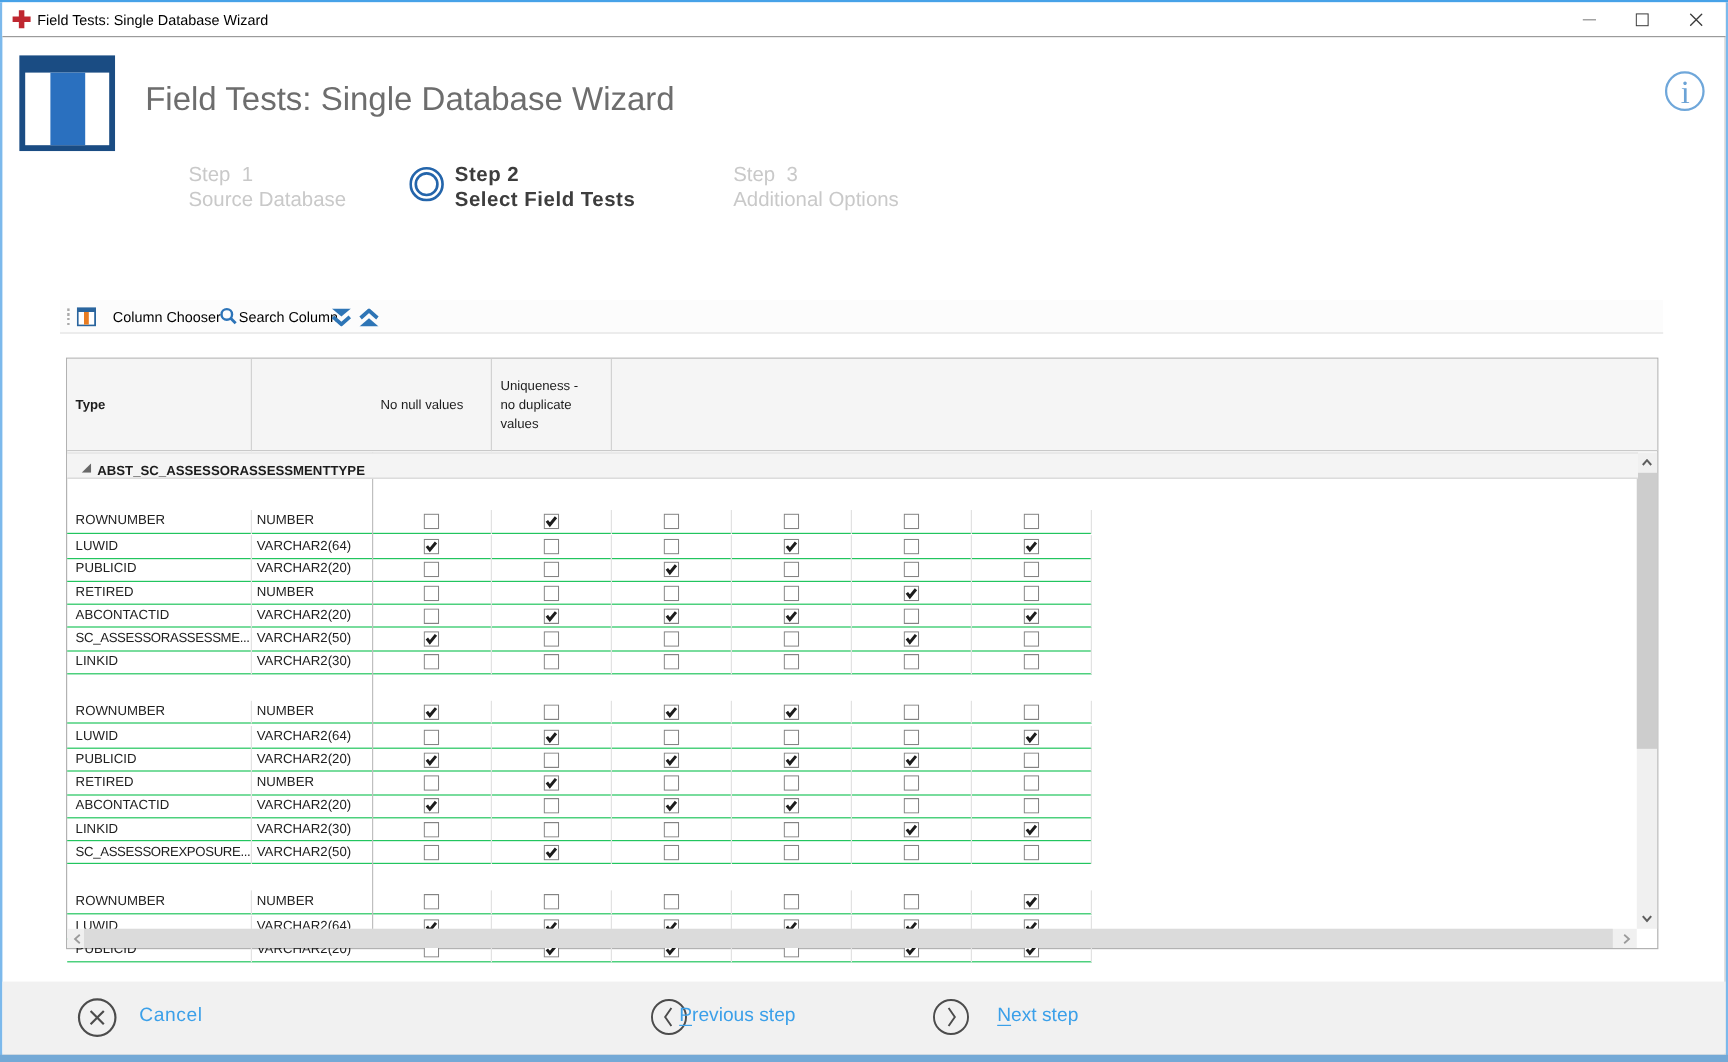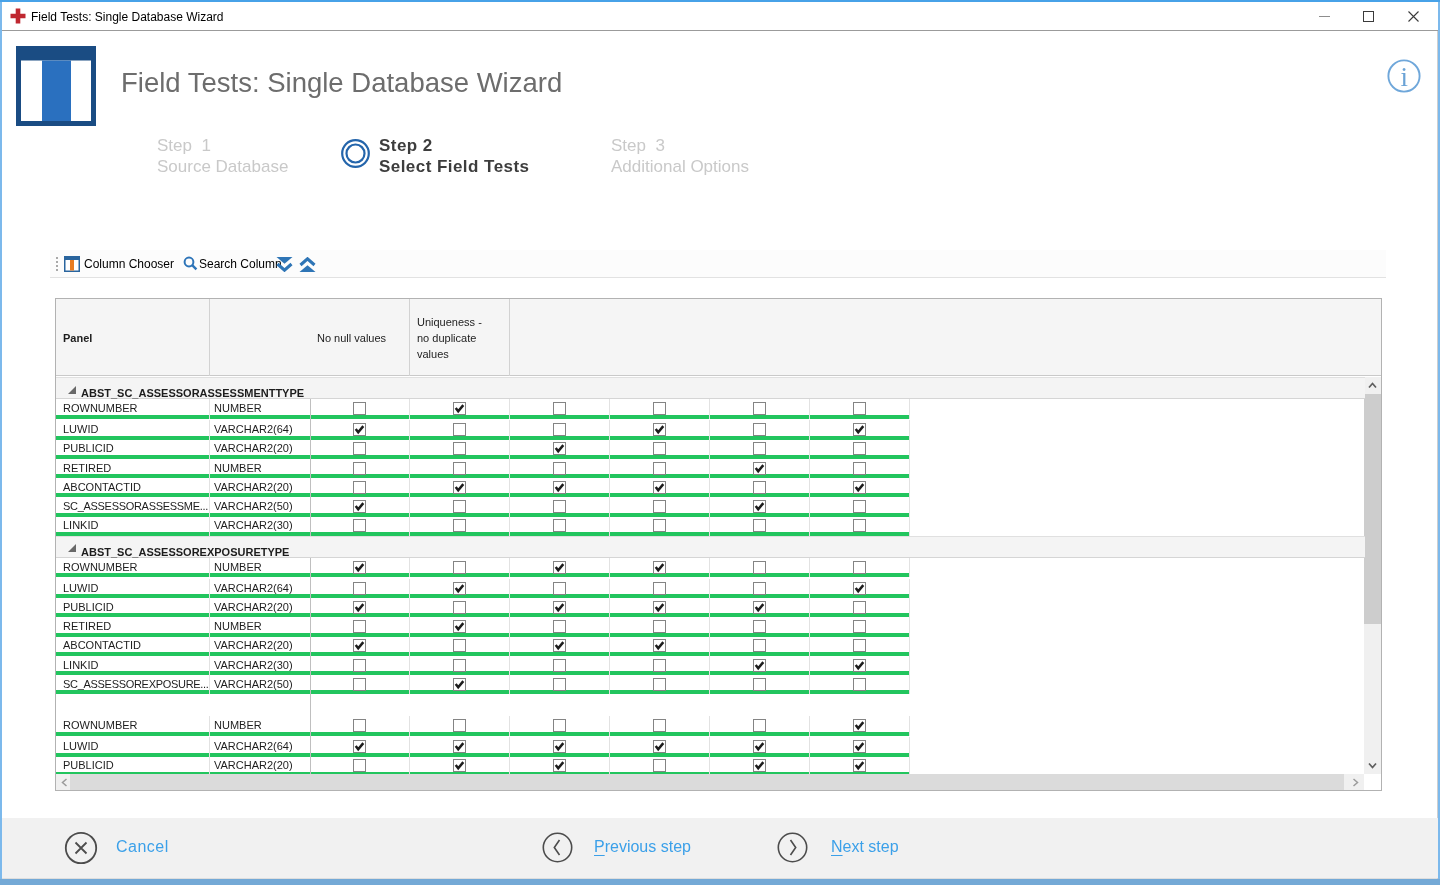--- a/index.html
+++ b/index.html
@@ -32,21 +32,21 @@
 
 #grid { left:55px; top:298px; width:1327px; height:493px; border:1px solid #b2b2b2; background:#fff; }
 #ghead { position:absolute; left:0; top:0; width:1325px; height:77px; background:#f5f5f5; border-bottom:1px solid #c9c9c9; }
 .hc { position:absolute; top:0; height:77px; border-right:1px solid #d2d2d2; font-size:11px; line-height:16px;
   display:flex; align-items:center; padding:0 4px 0 7px; color:#1d1d1d; }
 .grp { position:absolute; left:0; width:1309px; height:22px; background:#f4f4f4; z-index:2;
   border-top:1px solid #e0e0e0; border-bottom:1px solid #d5d5d5; font-weight:bold; font-size:11px;
   line-height:20px; color:#1d1d1d; }
 .grp span { position:absolute; left:25px; top:5px; }
 .gtri { position:absolute; left:12px; top:7.5px; }
-.row { position:absolute; left:0; width:854px; height:19.5px; border-bottom:4px solid #22c55e; }
+.row { position:absolute; left:0; width:854px; height:19.5px; border-bottom:1px solid #22c55e;margin-top:26px; }
 .c { position:absolute; top:0; height:19.5px; font-size:11px; line-height:19px; color:#1d1d1d;
   padding-left:7px; white-space:nowrap; overflow:hidden; }
 .c.f { left:0; width:154px; border-right:1px solid #e2e2e2; }
 .c.t { left:154px; width:100px; padding-left:4px; }
 .cbc { position:absolute; top:0; width:100px; height:19.5px; border-right:1px solid #e2e2e2;
   display:flex; align-items:center; justify-content:center; }
 .cbc .cb { display:block; }
 #fixdiv { position:absolute; left:253.5px; top:78px; width:1.5px; height:397px; background:#bfbfbf; z-index:1; }
 
 
@@ -103,39 +103,39 @@
 <div class="abs" id="step2t" style="left:379px;top:135px">Step 2<br>Select Field Tests</div>
 <div class="abs stepgray" style="left:611px;top:135px">Step&nbsp;&nbsp;3<br>Additional Options</div>
 
 <div class="abs" id="toolbar">
   <div class="abs" id="grip"></div>
   <svg class="abs" style="left:14px;top:6px" width="16" height="16" viewBox="0 0 16 16">
     <rect x="0" y="0" width="16" height="16" fill="#2a659e"></rect>
     <rect x="1.5" y="4" width="13" height="10.5" fill="#ffffff"></rect>
     <rect x="6" y="4" width="4" height="10.5" fill="#e87c22"></rect>
   </svg>
-  <span class="tbtxt" style="left:34px">Column Chooser</span>
+  <span class="tbtxt" style="left:44px">Column Chooser</span>
   <svg class="abs" style="left:133px;top:6px" width="15" height="15" viewBox="0 0 15 15">
     <circle cx="6" cy="6" r="4.4" fill="none" stroke="#2d74b8" stroke-width="2"></circle>
     <path d="M9.2 9.2 L13.4 13.4" stroke="#2d74b8" stroke-width="2.4"></path>
   </svg>
   <span class="tbtxt" style="left:149px">Search Column</span>
   <svg class="abs" style="left:226px;top:7px" width="17" height="15" viewBox="0 0 17 15">
     <polygon points="0.5,0 16.5,0 8.5,6.8" fill="#2e75b6"></polygon>
     <path d="M1.5 7 L8.5 13.2 L15.5 7" fill="none" stroke="#2e75b6" stroke-width="3.1"></path>
   </svg>
   <svg class="abs" style="left:249px;top:7px" width="17" height="15" viewBox="0 0 17 15">
     <path d="M1.5 8 L8.5 1.8 L15.5 8" fill="none" stroke="#2e75b6" stroke-width="3.1"></path>
     <polygon points="0.5,15 16.5,15 8.5,8.2" fill="#2e75b6"></polygon>
   </svg>
 </div>
 
 <div class="abs" id="grid">
   <div id="ghead">
-    <div class="hc" style="left:0;width:154px;font-weight:bold">Panel</div>
+    <div class="hc" style="left:0;width:154px;font-weight:bold">Type</div>
     <div class="hc" style="left:354px;width:100px">Uniqueness -<br>no duplicate<br>values</div>
     <div class="hc" style="left:254px;width:100px">No null values</div>
   </div>
   <div id="fixdiv"></div>
 <div class="grp" style="top:78.0px">
       <svg class="gtri" width="8" height="8" viewBox="0 0 8 8">
         <path d="M8 0 L8 8 L0 8 Z" fill="#686868"></path>
       </svg>
       <span>ABST_SC_ASSESSORASSESSMENTTYPE</span>
     </div>
@@ -381,26 +381,20 @@
       <div class="cbc" style="left:654px">
         <svg class="cb" width="13" height="13" viewBox="0 0 13 13">
           <rect x="0.5" y="0.5" width="12" height="12" fill="#fff" stroke="#848484"></rect>
         </svg>
       </div>
       <div class="cbc" style="left:754px">
         <svg class="cb" width="13" height="13" viewBox="0 0 13 13">
           <rect x="0.5" y="0.5" width="12" height="12" fill="#fff" stroke="#848484"></rect>
         </svg>
       </div>
-    </div>
-<div class="grp" style="top:236.5px">
-      <svg class="gtri" width="8" height="8" viewBox="0 0 8 8">
-        <path d="M8 0 L8 8 L0 8 Z" fill="#686868"></path>
-      </svg>
-      <span>ABST_SC_ASSESSOREXPOSURETYPE</span>
     </div>
 <div class="row" style="top:258.5px">
       <div class="c f">ROWNUMBER</div>
       <div class="c t">NUMBER</div>
       <div class="cbc" style="left:254px">
         <svg class="cb" width="13" height="13" viewBox="0 0 13 13">
           <rect x="0.5" y="0.5" width="12" height="12" fill="#fff" stroke="#848484"></rect>
           <path d="M2.7 6.1 L5.2 9.3 L10.3 3.1" fill="none" stroke="#1d1d1d" stroke-width="2.5"></path>
         </svg>
       </div>
@@ -785,19 +779,19 @@
 <div class="abs" id="footer">
   <svg class="abs" style="left:62px;top:13px" width="34" height="34" viewBox="0 0 34 34">
     <circle cx="17" cy="17" r="15.2" fill="none" stroke="#4c4c4c" stroke-width="1.8"></circle>
     <path d="M11.5 11.5 L22.5 22.5 M22.5 11.5 L11.5 22.5" stroke="#4c4c4c" stroke-width="1.8"></path>
   </svg>
   <span class="ftxt" style="left:114px;letter-spacing:0.5px">Cancel</span>
   <svg class="abs" style="left:540px;top:14px" width="31" height="31" viewBox="0 0 31 31">
     <circle cx="15.5" cy="15.5" r="14.2" fill="none" stroke="#4c4c4c" stroke-width="1.6"></circle>
     <path d="M17.5 8 L12.3 15.5 L17.5 23" fill="none" stroke="#4c4c4c" stroke-width="1.6"></path>
   </svg>
-  <span class="ftxt" style="left:592px"><span class="fu">P</span>revious step</span>
+  <span class="ftxt" style="left:564px"><span class="fu">P</span>revious step</span>
   <svg class="abs" style="left:775px;top:14px" width="31" height="31" viewBox="0 0 31 31">
     <circle cx="15.5" cy="15.5" r="14.2" fill="none" stroke="#4c4c4c" stroke-width="1.6"></circle>
     <path d="M13.5 8 L18.7 15.5 L13.5 23" fill="none" stroke="#4c4c4c" stroke-width="1.6"></path>
   </svg>
   <span class="ftxt" style="left:829px"><span class="fu">N</span>ext step</span>
 </div>
 
 </body></html>

